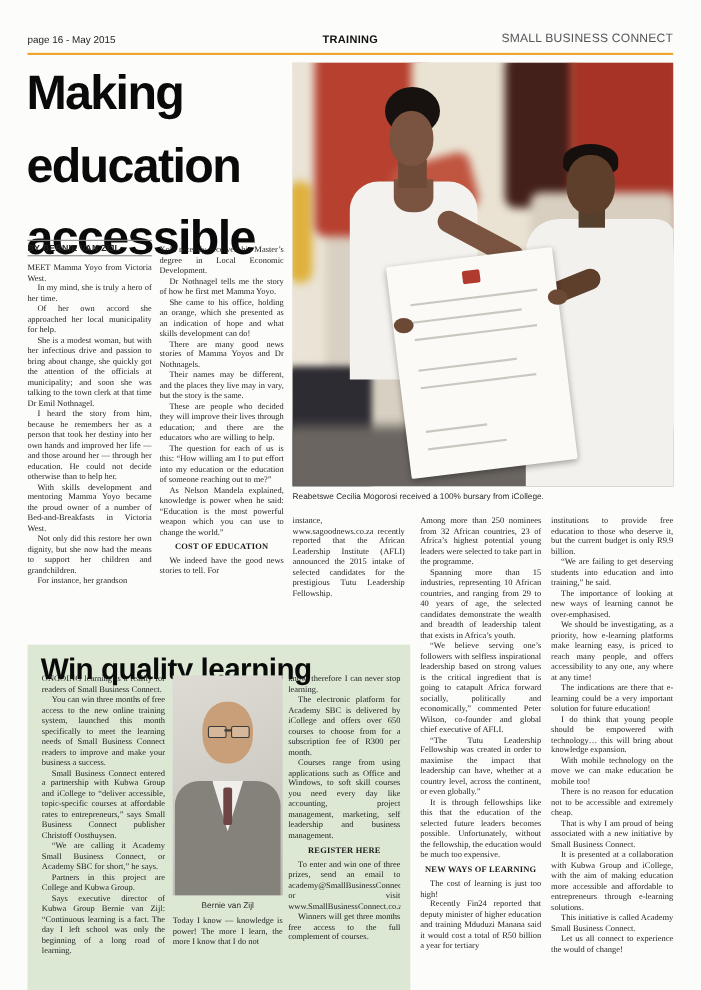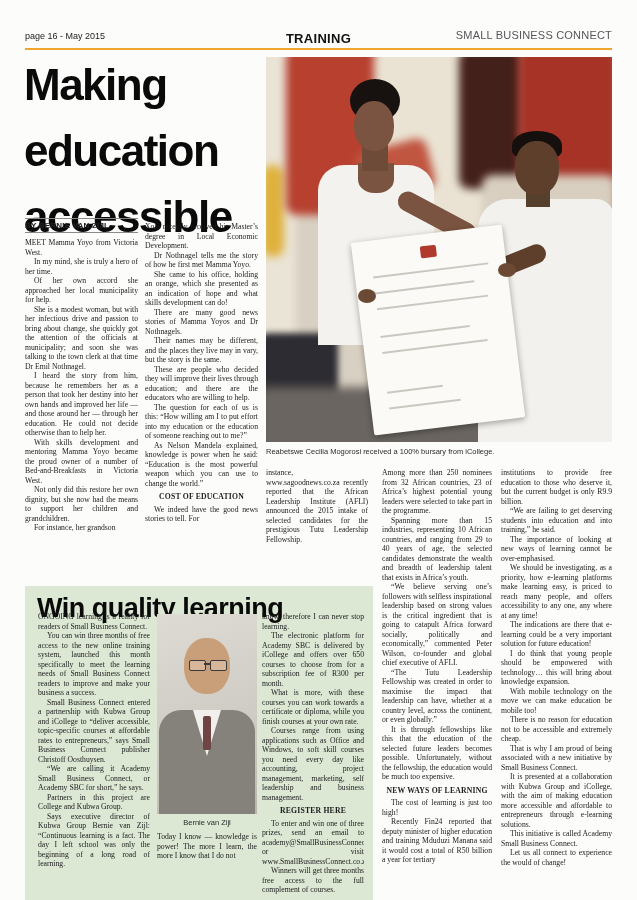--- a/index.html
+++ b/index.html
@@ -4,21 +4,21 @@
 <style>
   html,body{margin:0;padding:0;}
   body{background:#ffffff;}
   .page{
     position:relative; width:637px; height:900px; margin:0 auto;
     background:#fcfcfa; overflow:hidden;
     font-family:"Liberation Sans", sans-serif; color:#1c1c1c;
   }
   
   .mast-left{position:absolute; left:25px; top:31px; font-size:9px; color:#222;}
-  .mast-center{position:absolute; left:0; right:0; top:31px; text-align:center; font-size:13px; font-weight:bold; letter-spacing:.3px; color:#111;}
+  .mast-center{position:absolute; left:0; right:0; top:31px; text-align:center; font-size:10px; font-weight:bold; letter-spacing:.3px; color:#111;}
   .mast-right{position:absolute; right:25px; top:29px; font-size:11px; color:#55565a; letter-spacing:.2px;}
   .mast-rule{position:absolute; left:25px; right:25px; top:48px; height:2px;}
   
   .headline{
     position:absolute; left:24px; top:52px; width:242px;
     font-size:44px; line-height:66px; font-weight:bold; letter-spacing:-1.5px; color:#0a0a0a;
   }
   .byline{
     position:absolute; left:25px; top:218px; width:113px;
     border-top:1px solid #8a8a8a; border-bottom:1px solid #8a8a8a;
@@ -218,20 +218,19 @@
     <div class="p-shirt"></div>
     <div class="p-tie"></div>
   </div>
   <div class="portrait-caption">Bernie van Zijl</div>
   <div class="col bmid">
       <p class="para">Today I know — knowledge is power! The more I learn, the more I know that I do not</p>
     </div>
   <div class="col b2">
       <p class="para">know, therefore I can never stop learning.</p>
       <p class="para">The electronic platform for Academy SBC is delivered by iCollege and offers over 650 courses to choose from for a subscription fee of R300 per month.</p>
-      <p class="para">What is more, with these courses you can work towards a certificate or diploma, while you finish courses at your own rate.</p>
       <p class="para">Courses range from using applications such as Office and Windows, to soft skill courses you need every day like accounting, project management, marketing, self leadership and business management.</p>
       <p class="subhead">REGISTER HERE</p>
       <p class="para">To enter and win one of three prizes, send an email to academy@SmallBusinessConnect.co.za or visit www.SmallBusinessConnect.co.za/academy.</p>
       <p class="para">Winners will get three months free access to the full complement of courses.</p>
     </div>
 
 </div>
 
 </body></html>

